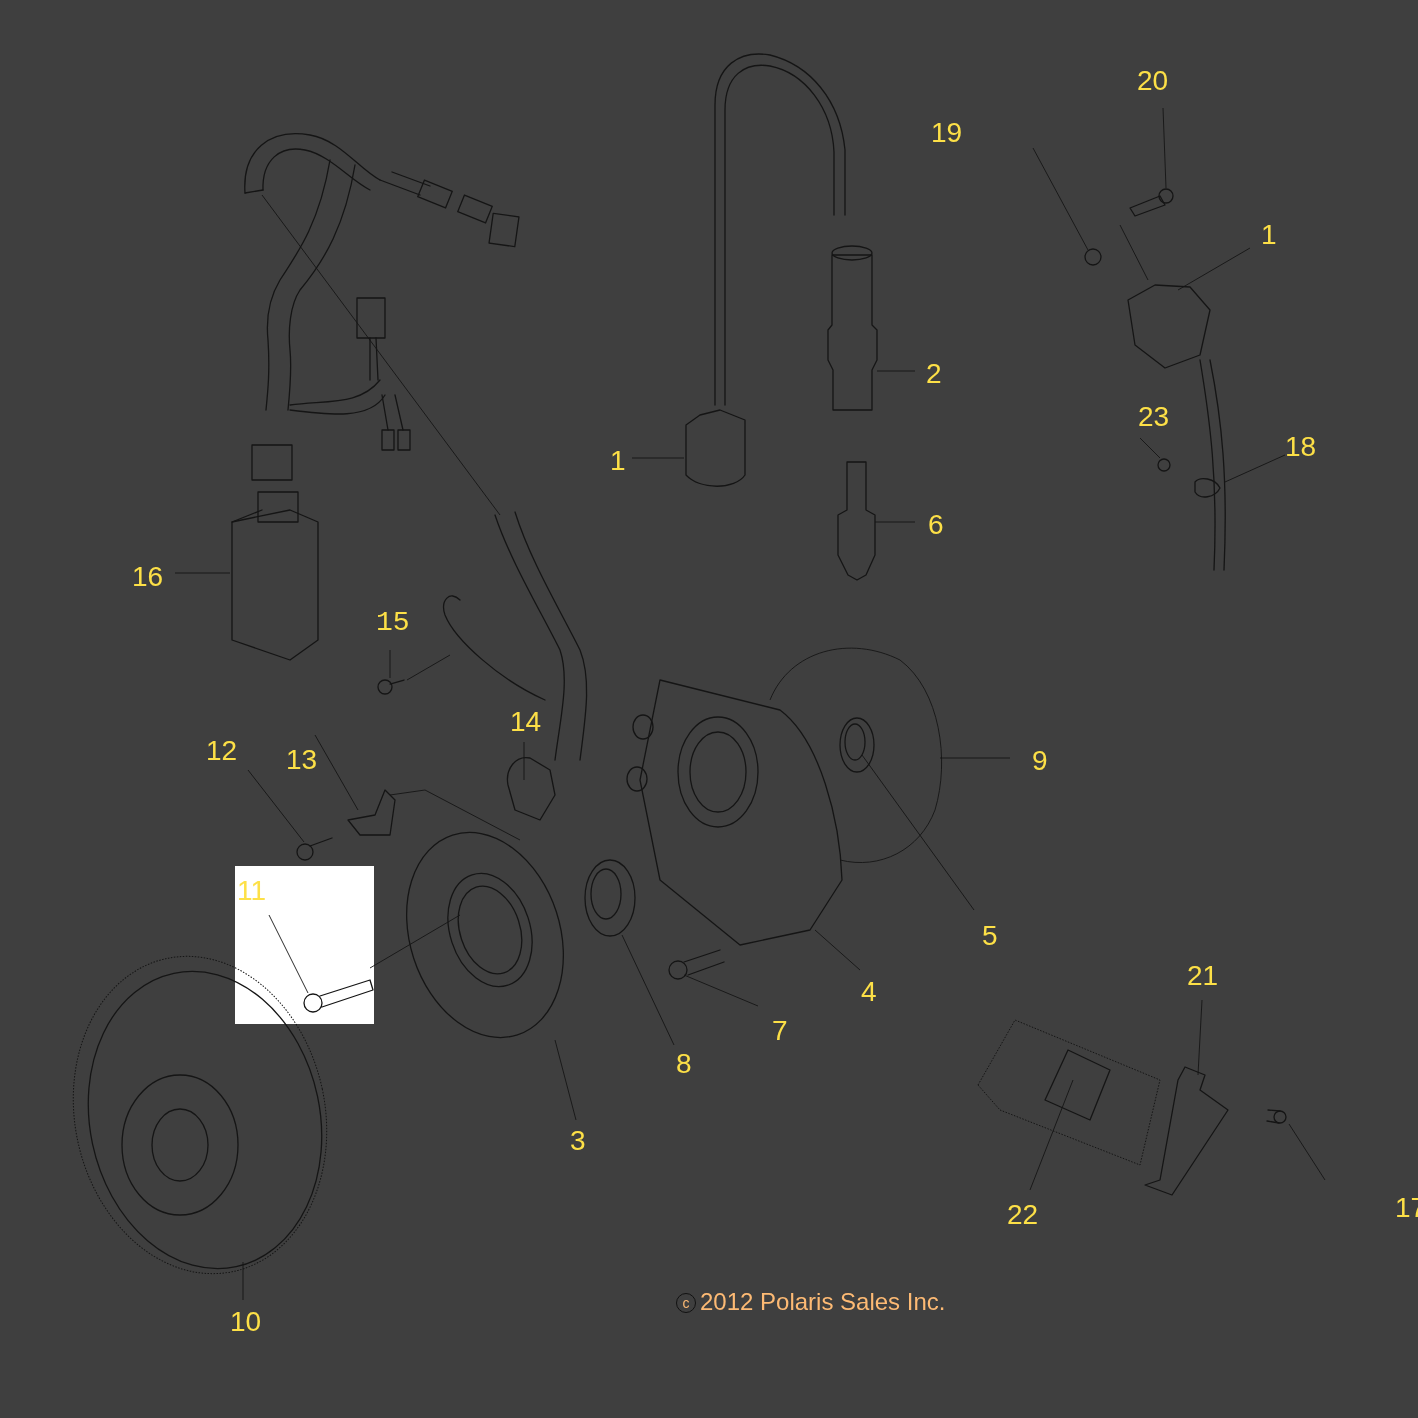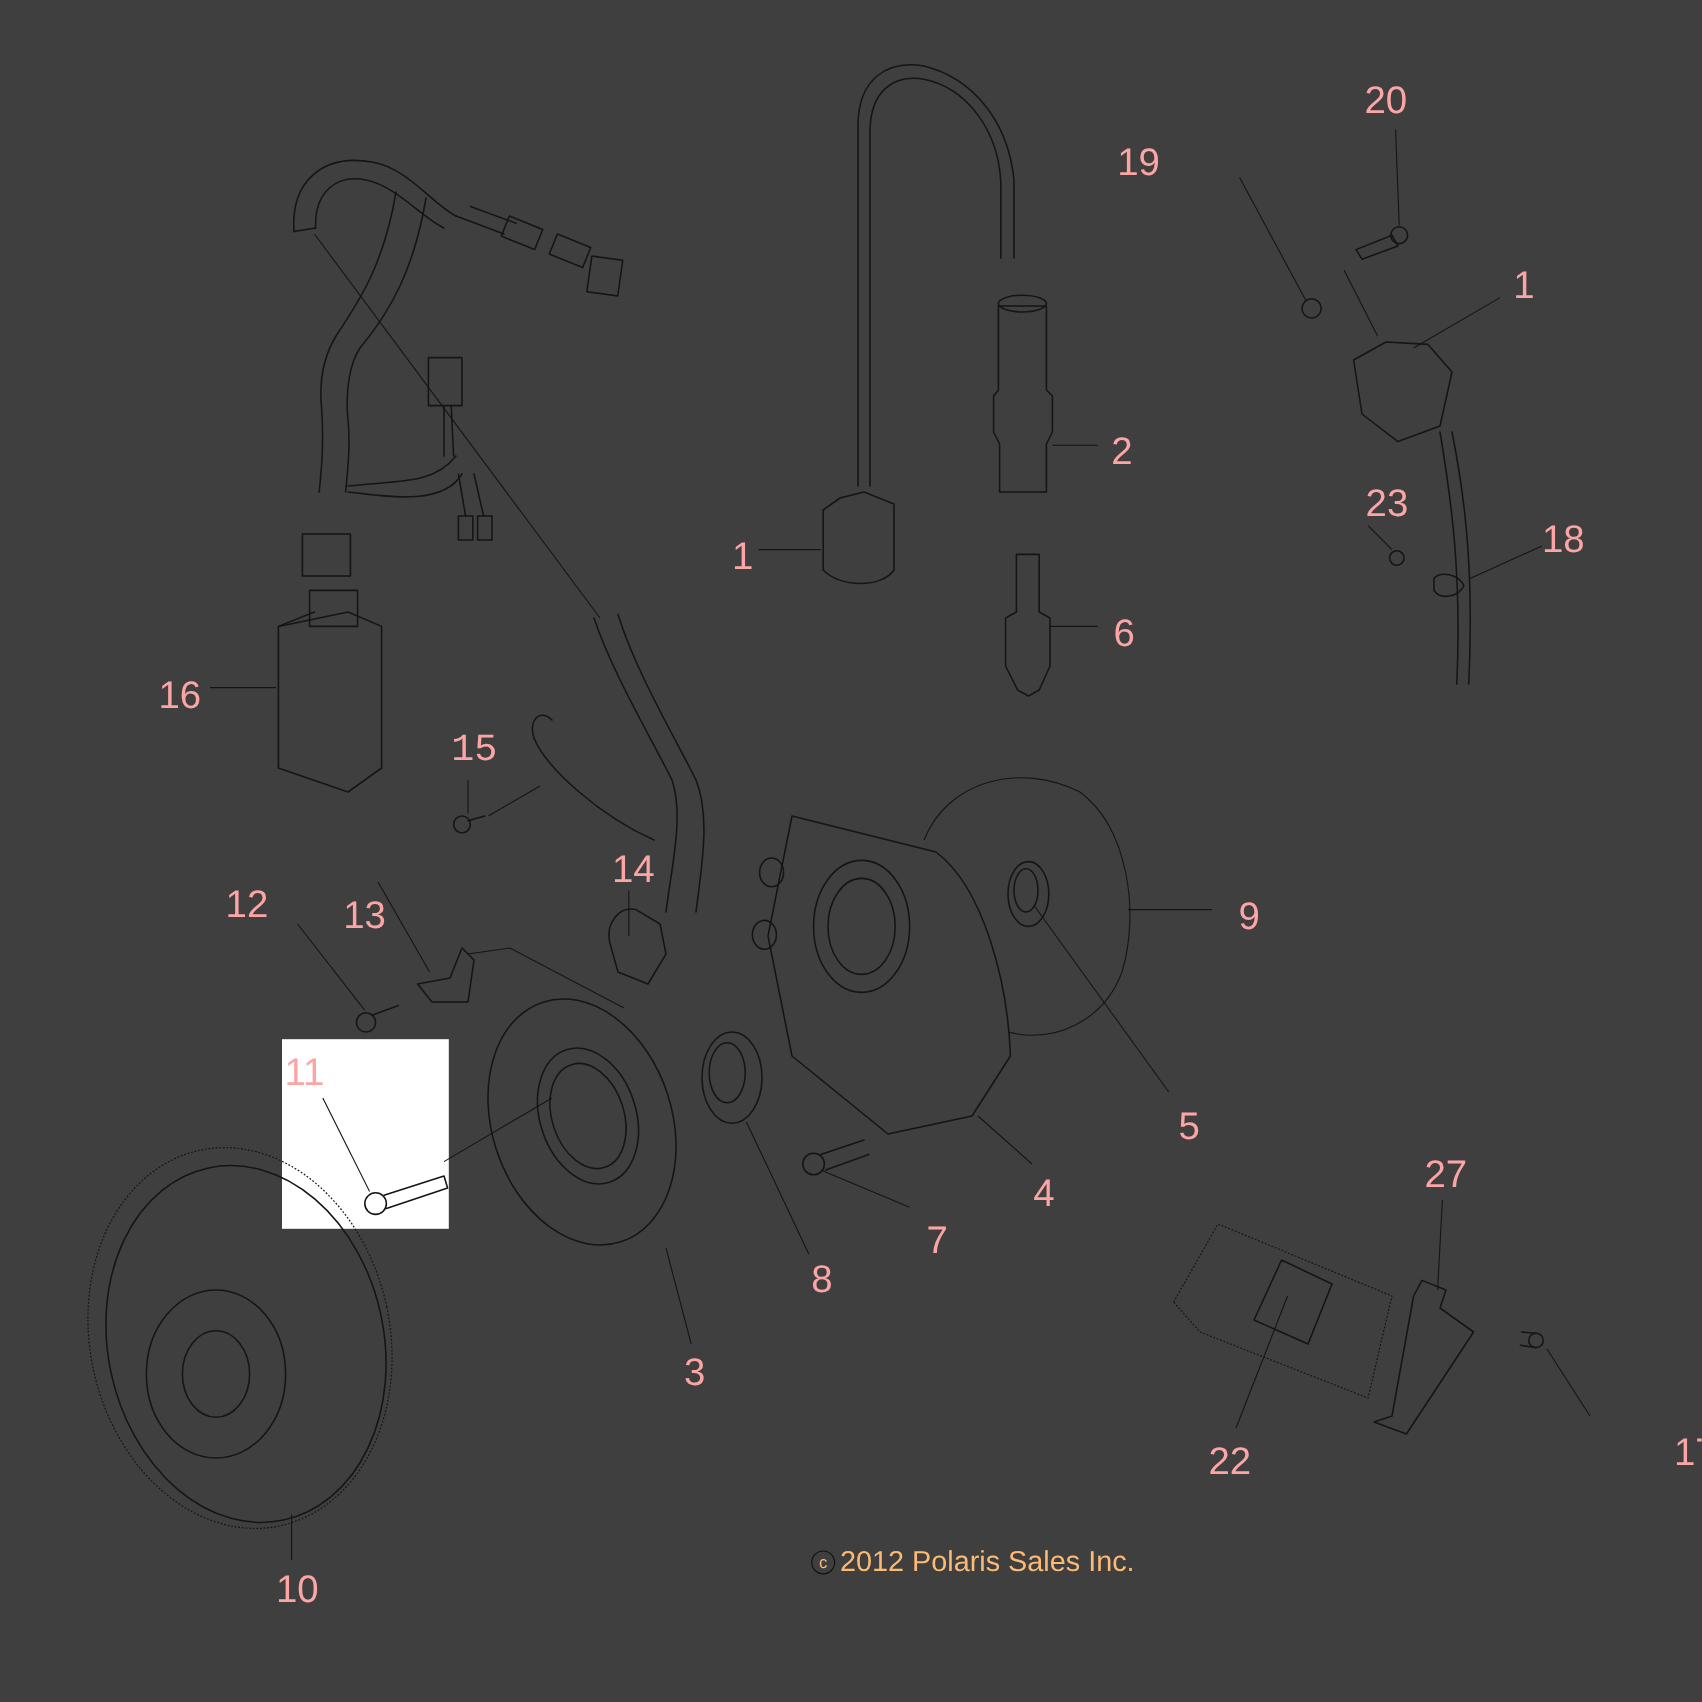--- a/index.html
+++ b/index.html
@@ -1,21 +1,21 @@
 <!DOCTYPE html>
 <html><head>
 <meta charset="utf-8">
 <style>
   html,body{margin:0;padding:0;}
   body{width:1418px;height:1418px;background:#3f3f3f;position:relative;overflow:hidden;font-family:"Liberation Sans",sans-serif;}
   #diagram{position:absolute;left:0;top:0;width:1418px;height:1418px;}
   .ln{fill:none;stroke:#151515;stroke-width:1.3;stroke-linecap:round;stroke-linejoin:round;}
   .thin{fill:none;stroke:#151515;stroke-width:0.9;}
   .dot{fill:none;stroke:#151515;stroke-width:1;stroke-dasharray:1.5 1.5;}
-  .lbl{position:absolute;font-size:32px;color:#fca5a5;line-height:1;white-space:nowrap;}
+  .lbl{position:absolute;font-size:28px;color:#fde047;line-height:1;white-space:nowrap;}
   .hl{position:absolute;left:235px;top:866px;width:139px;height:158px;background:#ffffff;}
   .copy{position:absolute;left:676px;top:1288px;font-size:24px;color:#fdba74;white-space:nowrap;}
   .copy .c{display:inline-block;width:18px;height:18px;border:1.5px solid #111;border-radius:50%;font-size:14px;text-align:center;line-height:18px;margin-right:4px;vertical-align:2px;}
 </style>
 </head>
 <body>
 
 <div class="hl"></div>
 
 <svg id="diagram" viewBox="0 0 1418 1418" xmlns="http://www.w3.org/2000/svg">
@@ -177,28 +177,28 @@
 <div class="lbl" style="left:926px;top:360px;">2</div>
 <div class="lbl" style="left:570px;top:1127px;">3</div>
 <div class="lbl" style="left:861px;top:978px;">4</div>
 <div class="lbl" style="left:982px;top:922px;">5</div>
 <div class="lbl" style="left:928px;top:511px;">6</div>
 <div class="lbl" style="left:772px;top:1017px;">7</div>
 <div class="lbl" style="left:676px;top:1050px;">8</div>
 <div class="lbl" style="left:1032px;top:747px;">9</div>
 <div class="lbl" style="left:230px;top:1308px;">10</div>
 <div class="lbl" style="left:237px;top:877px;">11</div>
-<div class="lbl" style="left:188px;top:737px;">12</div>
+<div class="lbl" style="left:206px;top:737px;">12</div>
 <div class="lbl" style="left:286px;top:698px;margin-top:48px;">13</div>
 <div class="lbl" style="left:510px;top:708px;">14</div>
 <div class="lbl" style="left:376px;top:609px;font-family:Liberation Mono, monospace;">15</div>
 <div class="lbl" style="left:132px;top:563px;">16</div>
 <div class="lbl" style="left:1395px;top:1194px;">17</div>
 <div class="lbl" style="left:1285px;top:433px;">18</div>
 <div class="lbl" style="left:931px;top:119px;text-align:right;">19</div>
 <div class="lbl" style="left:1137px;top:67px;">20</div>
-<div class="lbl" style="left:1187px;top:962px;">27</div>
+<div class="lbl" style="left:1187px;top:962px;">21</div>
 <div class="lbl" style="left:1007px;top:1201px;">22</div>
 <div class="lbl" style="left:1098px;top:403px;margin-left:40px;">23</div>
 
 <div class="copy">
   <span class="c">c</span><span>2012 Polaris Sales Inc.</span>
 </div>
 
 </body></html>

